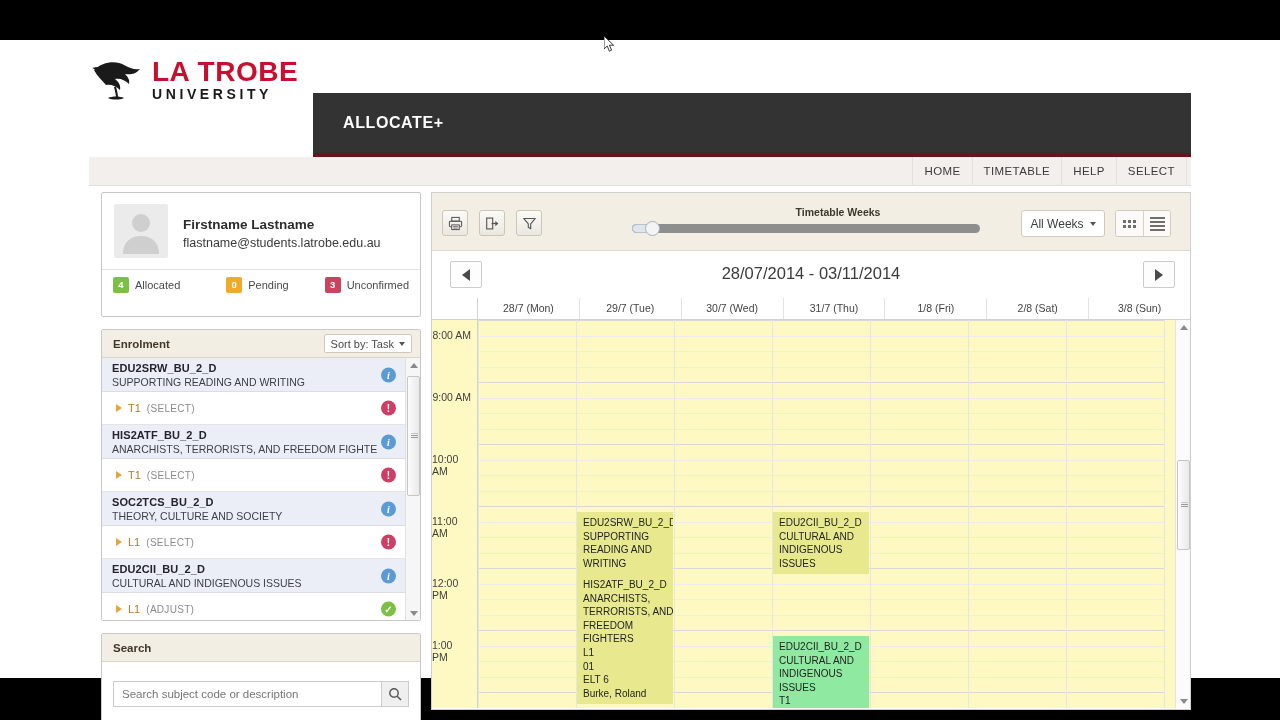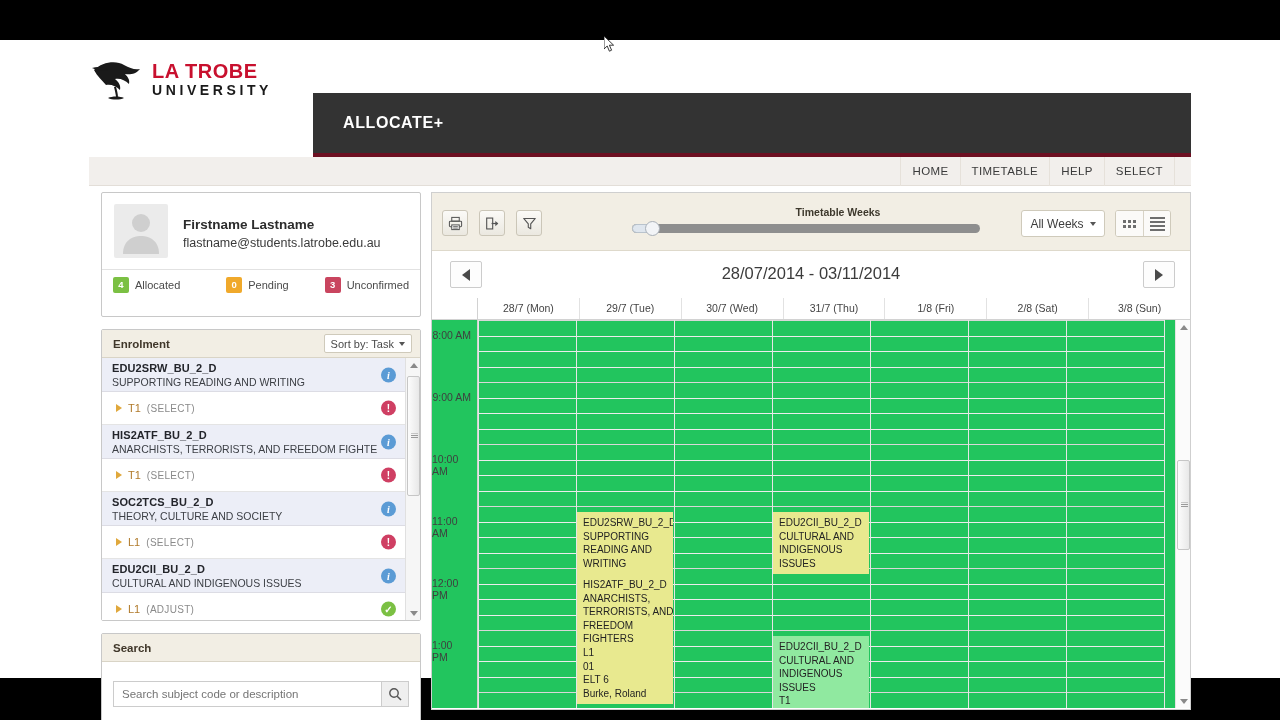--- a/index.html
+++ b/index.html
@@ -18,29 +18,29 @@
   .page { position: absolute; left: 0; top: 40px; width: 1280px; height: 638px; background: #ffffff; }
 
   
   .cursor { position: absolute; left: 604px; top: 36px; width: 12px; height: 18px; z-index: 99; }
 
   
   .hdr { position: absolute; left: 0; top: 0; width: 1280px; height: 78px; background: #ffffff; }
   .logo-wrap { position: absolute; left: 90px; top: 12px; width: 215px; height: 56px; display: flex; align-items: center; gap: 6px; }
   .logo-bird { width: 56px; height: 48px; flex: none; }
   .logo-txt { display: flex; flex-direction: column; justify-content: center; }
-  .logo-l1 { font-size: 20px; font-weight: bold; color: #c8102e; letter-spacing: 0.5px; line-height: 1.05; font-family: "Liberation Sans", sans-serif; }
+  .logo-l1 { font-size: 28px; font-weight: bold; color: #c8102e; letter-spacing: 0.5px; line-height: 1.05; font-family: "Liberation Sans", sans-serif; }
   .logo-l2 { font-size: 14px; font-weight: bold; color: #1a1a1a; letter-spacing: 3.6px; line-height: 1.2; }
 
   .appbar { position: absolute; left: 313px; top: 53px; width: 878px; height: 60px; background: #333333; }
   .appbar-title { position: absolute; left: 30px; top: 21px; font-size: 16px; font-weight: bold; color: #ffffff; letter-spacing: 0.6px; }
   .appbar-rule { position: absolute; left: 313px; top: 113px; width: 878px; height: 4px; background: #6d1022; }
 
   .navbar { position: absolute; left: 89px; top: 117px; width: 1102px; height: 29px; background: #f2efec; border-bottom: 1px solid #e3ded8; }
-  .nav-items { position: absolute; right: 16px; top: 0; height: 29px; display: flex; align-items: center; }
+  .nav-items { position: absolute; right: 4px; top: 0; height: 29px; display: flex; align-items: center; }
   .nav-item { padding: 0 11px; font-size: 11.5px; color: #3b3b3b; height: 29px; line-height: 29px; letter-spacing: 0.4px; border-right: 1px solid #e6e1da; cursor: pointer; }
   .nav-item:first-child { border-left: 1px solid #e6e1da; }
 
   
   .leftcol { position: absolute; left: 101px; top: 152px; width: 320px; }
 
   .card { background: #ffffff; border: 1px solid #c8c8c8; border-radius: 2px; }
 
   .profile { height: 125px; position: relative; }
   .avatar { position: absolute; left: 12px; top: 11px; width: 54px; height: 54px; background: #ebebeb; border-radius: 2px; overflow: hidden; }
@@ -106,21 +106,21 @@
   .lines { width: 15px; display: flex; flex-direction: column; gap: 2px; }
   .lines i { height: 2px; background: #6e6e6e; display: block; }
 
   .tt-nav { position: relative; height: 47px; background: #ffffff; }
   .navbtn { position: absolute; top: 10px; width: 32px; height: 27px; background: #fdfdfd; border: 1px solid #cccccc; border-radius: 2px; display: flex; align-items: center; justify-content: center; cursor: pointer; }
   .navbtn.prev { left: 18px; } .navbtn.next { right: 15px; }
   .tri-l { width: 0; height: 0; border-top: 6px solid transparent; border-bottom: 6px solid transparent; border-right: 8px solid #4a4a4a; }
   .tri-r { width: 0; height: 0; border-top: 6px solid transparent; border-bottom: 6px solid transparent; border-left: 8px solid #4a4a4a; }
   .daterange { position: absolute; left: 0; right: 0; top: 13px; text-align: center; font-size: 16.5px; color: #3b3b3b; }
 
-  .cal { position: relative; height: 410px; background: #22c55e; }
+  .cal { position: relative; height: 410px; background: #fef9c3; }
   .cal-head { position: relative; height: 22px; border-bottom: 1px solid #d2d2d2; background: #ffffff; display: flex; }
   .gutter { width: 46px; flex: none; border-right: 1px solid #d2d2d2; }
   .dayhd { flex: 1; text-align: center; font-size: 10.5px; color: #444; line-height: 21px; border-right: 1px solid #e2e2e2; }
   .dayhd:last-child { border-right: none; }
   .cal-body { position: relative; height: 388px; overflow: hidden; }
   .grid { position: relative; width: 732px; height: 800px; }
   .timecol { position: absolute; left: 0; top: 0; width: 46px; height: 100%; border-right: 1px solid #d2d2d2; }
   .timelbl { position: absolute; right: 6px; font-size: 10.5px; color: #3f3f3f; }
   .rowline { position: absolute; left: 46px; right: 0; border-top: 1px solid #ececec; }
   .rowline.hr { border-top: 1px solid #d8d8d8; }

